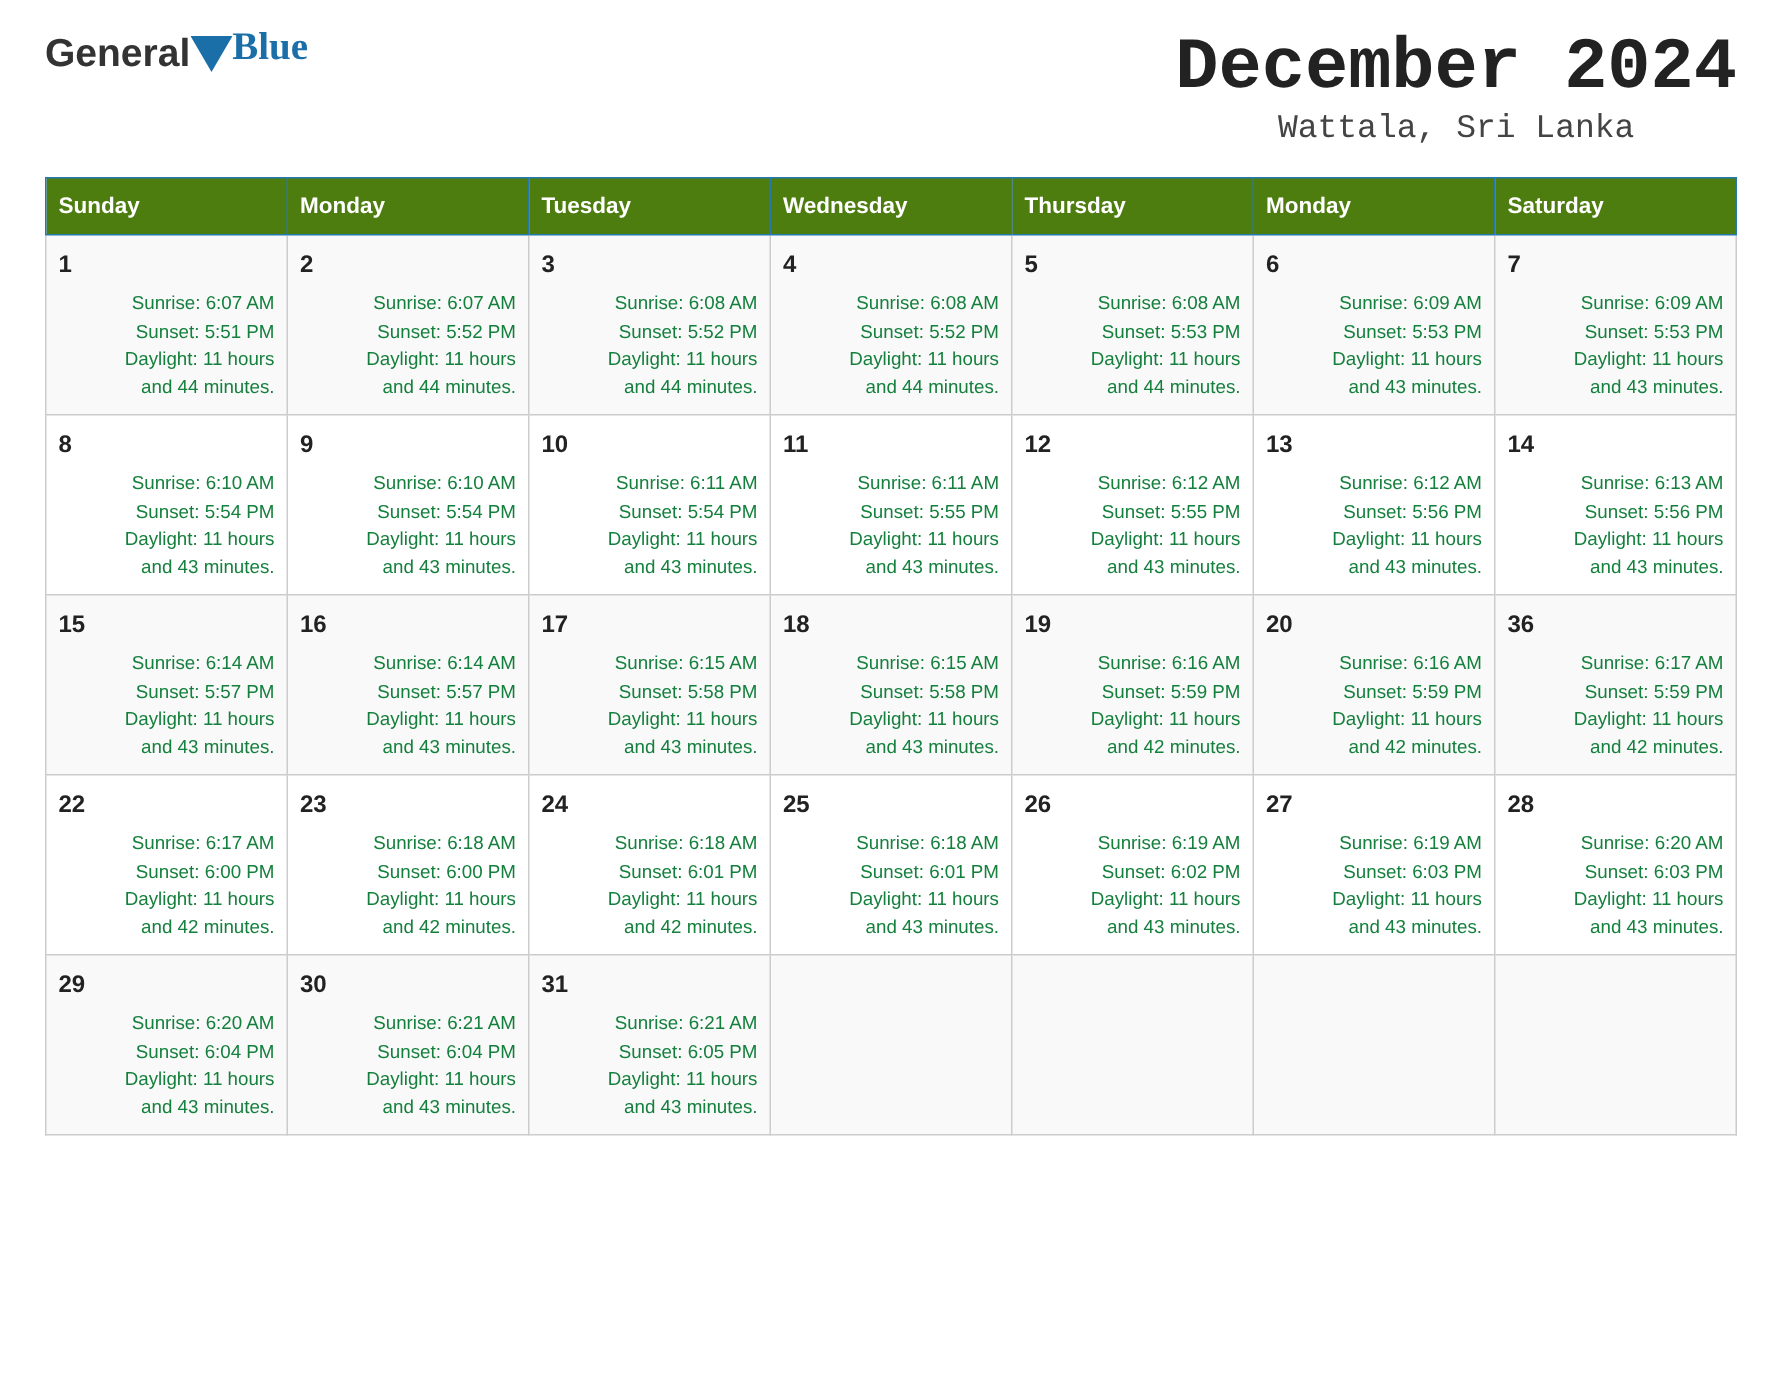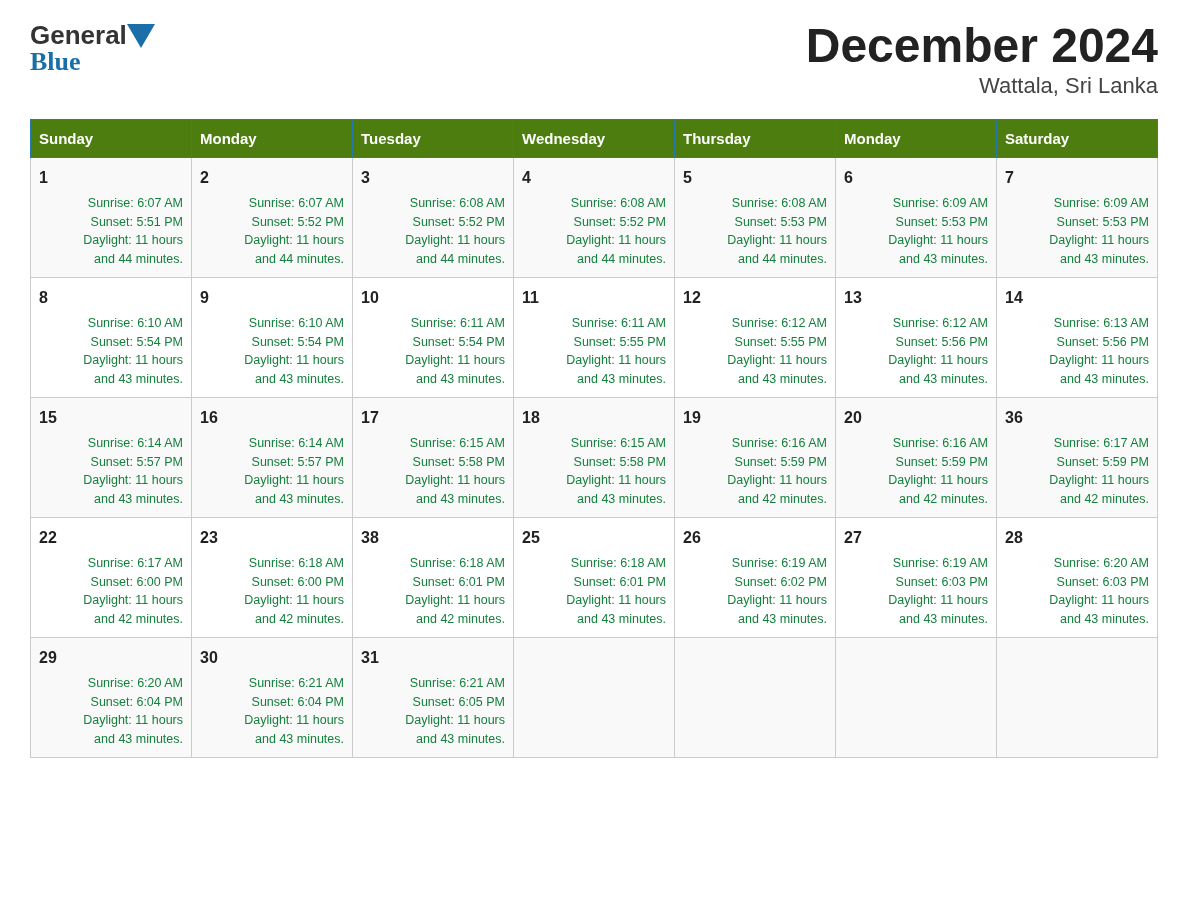--- a/index.html
+++ b/index.html
@@ -10,21 +10,22 @@
       width: 1188px;
       min-height: 918px;
     }
     .header {
       display: flex;
       justify-content: space-between;
       align-items: flex-start;
       margin-bottom: 20px;
     }
     .title-block {
-      text-align: right;
+      text-align: center;
+      font-family: Liberation Mono, monospace;
     }
     .title-block h1 {
       font-size: 48px;
       font-weight: bold;
       color: #222;
       line-height: 1.1;
     }
     .title-block h2 {
       font-size: 22px;
       font-weight: normal;
@@ -63,21 +64,21 @@
       display: block;
       margin-bottom: 4px;
     }
     tbody tr td .day-info {
       font-size: 12.5px;
       color: #15803d;
       text-align: right;
     }
     .logo-wrapper {
       display: flex;
-      flex-direction: column;
+      flex-direction: row;
       align-items: flex-start;
     }
     .logo-row1 {
       display: flex;
       align-items: center;
     }
     .logo-general {
       font-size: 26px;
       font-weight: bold;
       color: #333;
@@ -219,21 +220,21 @@
       <tr>
         <td>
           <span class="day-num">22</span>
           <div class="day-info">Sunrise: 6:17 AM<br>Sunset: 6:00 PM<br>Daylight: 11 hours<br>and 42 minutes.</div>
         </td>
         <td>
           <span class="day-num">23</span>
           <div class="day-info">Sunrise: 6:18 AM<br>Sunset: 6:00 PM<br>Daylight: 11 hours<br>and 42 minutes.</div>
         </td>
         <td>
-          <span class="day-num">38</span>
+          <span class="day-num">24</span>
           <div class="day-info">Sunrise: 6:18 AM<br>Sunset: 6:01 PM<br>Daylight: 11 hours<br>and 42 minutes.</div>
         </td>
         <td>
           <span class="day-num">25</span>
           <div class="day-info">Sunrise: 6:18 AM<br>Sunset: 6:01 PM<br>Daylight: 11 hours<br>and 43 minutes.</div>
         </td>
         <td>
           <span class="day-num">26</span>
           <div class="day-info">Sunrise: 6:19 AM<br>Sunset: 6:02 PM<br>Daylight: 11 hours<br>and 43 minutes.</div>
         </td>

